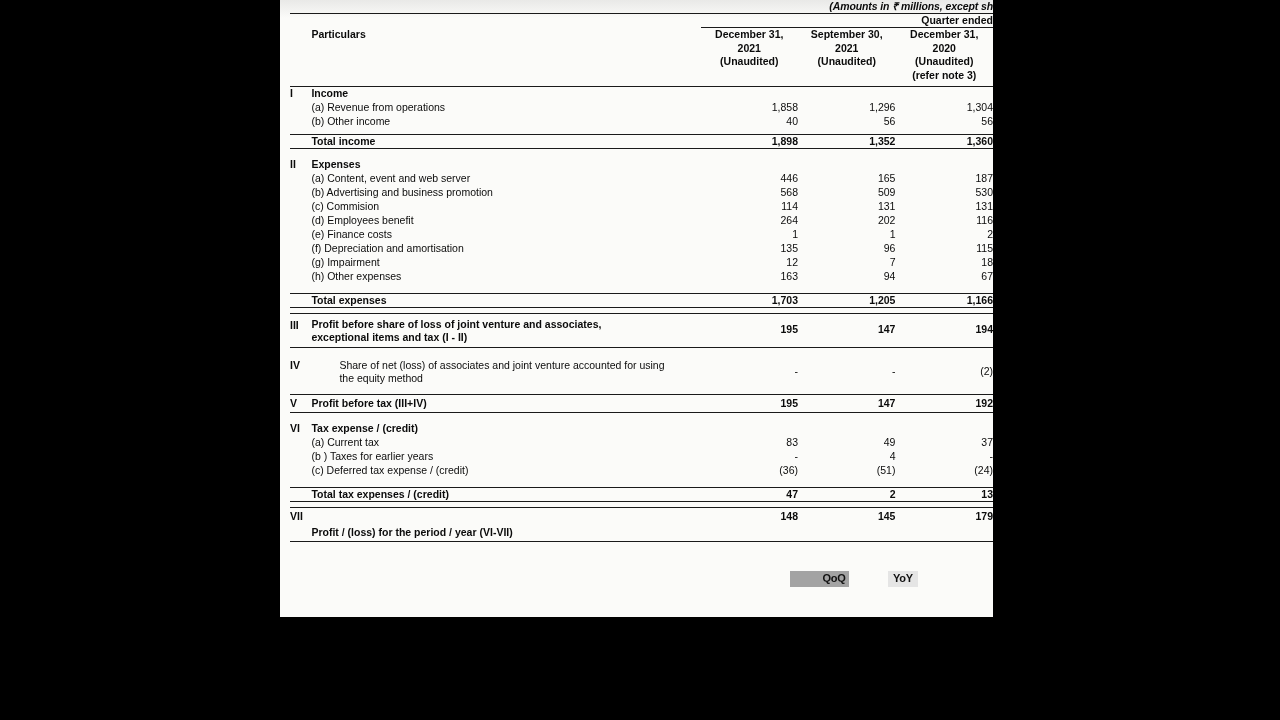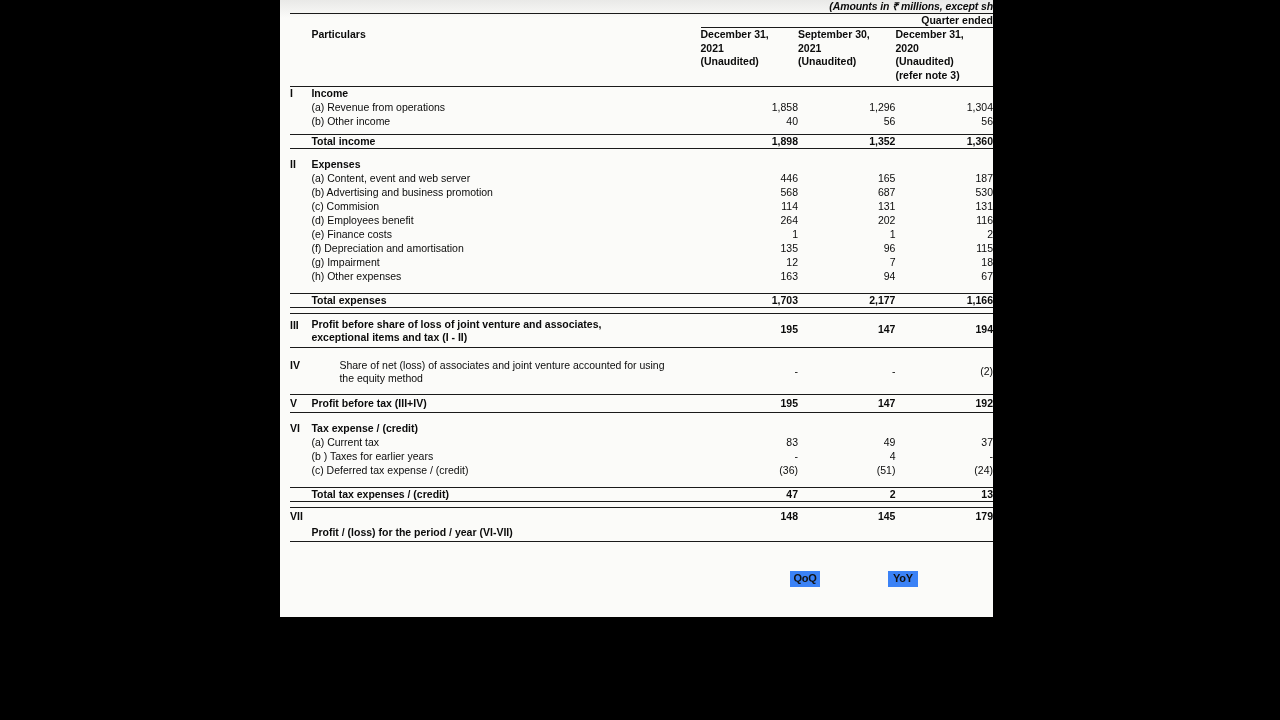--- a/index.html
+++ b/index.html
@@ -82,21 +82,21 @@
 
   .qe-head {
     text-align: right;
     font-weight: bold;
     font-size: 11px;
     padding: 3px 0 2px 0;
     border-bottom: 1.5px solid #1a1a1a;
   }
 
   .col-head {
-    text-align: left;
+    text-align: center;
     font-weight: bold;
     font-size: 10.5px;
     padding: 3px 0 3px 0;
     line-height: 1.3;
   }
 
   .particulars-head {
     font-weight: bold;
     font-size: 11px;
     padding-left: 22px;
@@ -244,21 +244,21 @@
         <td class="c-num"></td>
         <td class="c-part item-label">(a) Content, event and web server</td>
         <td class="c-v1 val">446</td>
         <td class="c-v2 val">165</td>
         <td class="c-v3 val">187</td>
       </tr>
       <tr class="row-h">
         <td class="c-num"></td>
         <td class="c-part item-label">(b) Advertising and business promotion</td>
         <td class="c-v1 val">568</td>
-        <td class="c-v2 val">687</td>
+        <td class="c-v2 val">509</td>
         <td class="c-v3 val">530</td>
       </tr>
       <tr class="row-h">
         <td class="c-num"></td>
         <td class="c-part item-label">(c) Commision</td>
         <td class="c-v1 val">114</td>
         <td class="c-v2 val">131</td>
         <td class="c-v3 val">131</td>
       </tr>
       <tr class="row-h">
@@ -297,21 +297,21 @@
         <td class="c-v3 val">67</td>
       </tr>
 
       <tr class="spacer">
             <td colspan="5"></td>
           </tr>
       <tr class="rule-top rule-bot">
         <td class="c-num"></td>
         <td class="c-part total-label">Total  expenses</td>
         <td class="c-v1 val-b">1,703</td>
-        <td class="c-v2 val-b">2,177</td>
+        <td class="c-v2 val-b">1,205</td>
         <td class="c-v3 val-b">1,166</td>
       </tr>
 
       <tr class="spacer-sm">
             <td colspan="5"></td>
           </tr>
 
       <tr class="rule-top rule-bot">
         <td class="c-num" style="padding-top:5px;">III</td>
         <td class="c-part bold-label" style="padding-top:4px; padding-bottom:3px;">
@@ -402,21 +402,21 @@
         <td class="c-num" style="padding-top:2px;">VII</td>
         <td class="c-part bold-label" style="padding-top:18px; padding-bottom:2px;">Profit / (loss) for the period / year (VI-VII)</td>
         <td class="c-v1 val-b" style="padding-top:2px;">148</td>
         <td class="c-v2 val-b" style="padding-top:2px;">145</td>
         <td class="c-v3 val-b" style="padding-top:2px;">179</td>
       </tr>
 
     </tbody>
       </table>
 
-    <div class="badge" id="badge-qoq" style="background: #3b82f6;">QoQ</div>
-    <div class="badge" id="badge-yoy" style="background: #3b82f6;">YoY</div>
+    <div class="badge" id="badge-qoq" style="background: #a3a3a3; padding-left: 29px;">QoQ</div>
+    <div class="badge" id="badge-yoy" style="background: #e5e5e5;">YoY</div>
 
   </div>
 
   <div style="position:absolute; left:0; top:0; width:280px; height:720px; background:#000;"></div>
   <div style="position:absolute; left:1001px; top:0; width:279px; height:720px; background:#000;"></div>
 
 </div>
 
 </body></html>

